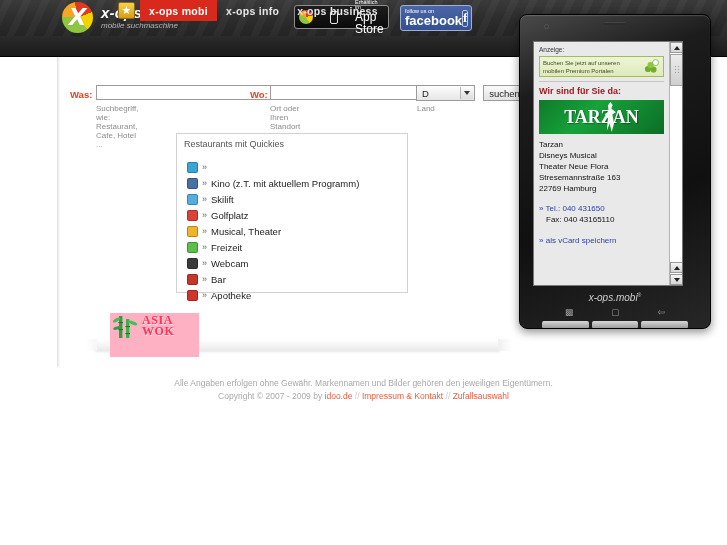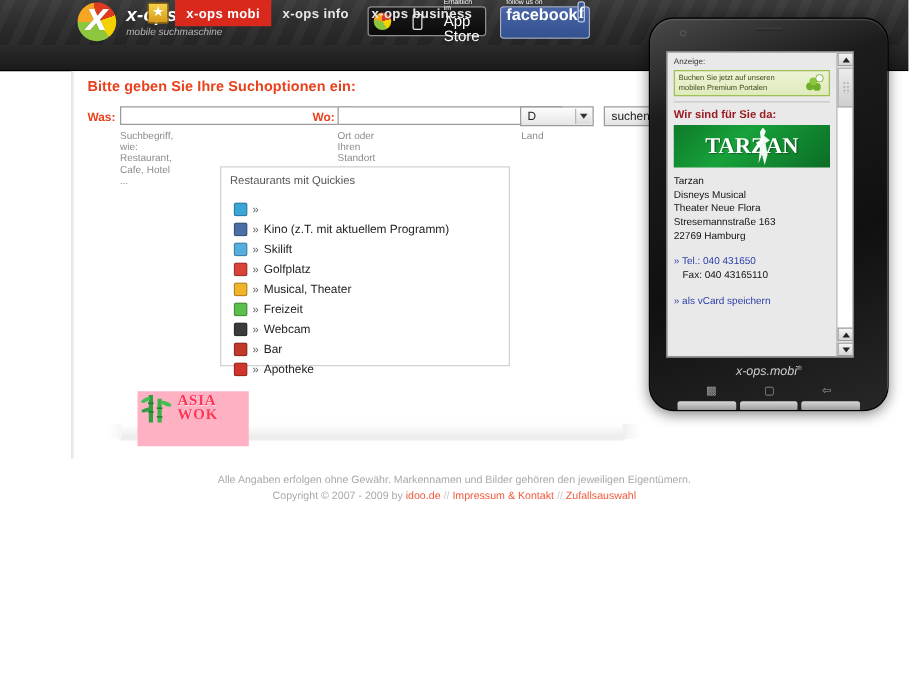--- a/index.html
+++ b/index.html
@@ -87,21 +87,20 @@
   }
   .badge-appstore .lbl { color: #fff; line-height: 1.0; }
   .badge-appstore .lbl .s1 { font-size: 5.5px; display: block; }
   .badge-appstore .lbl .s2 { font-size: 12px; display: block; margin-top: 0px; }
 
   .badge-facebook {
     left: 400px; width: 72px;
     background: linear-gradient(180deg,#4a66a8,#33508f);
     border: 1px solid #9fb0d4; padding: 12px 4px;
     justify-content: space-between;
-    align-items: flex-end;
   }
   .badge-facebook .fb-txt { color: #fff; line-height: 1.0; }
   .badge-facebook .fb-txt .s1 { font-size: 5.5px; display: block; }
   .badge-facebook .fb-txt .s2 { font-size: 13px; font-weight: bold; display: block; }
   .badge-facebook .fb-f {
     width: 17px; height: 17px; background: #3b5998;
     border: 1px solid #b9c6de; border-radius: 2px;
     color: #fff; font-weight: bold; font-size: 13px;
     display: flex; align-items: center; justify-content: center;
     font-family: "Liberation Serif", serif;
@@ -272,21 +271,21 @@
   .footer .line1 { font-size: 8.5px; color: #a9a9a9; }
   .footer .line2 { font-size: 8.5px; color: #a9a9a9; margin-top: 3px; }
   .footer .line2 a { color: #f05a3c; text-decoration: none; cursor: pointer; }
   .footer .line2 .sep { color: #c9c9c9; }
   .footer .line2 .lnk-red { color: #f05a3c; cursor: pointer; }
 
   
   .phone {
     position: absolute; left: 519px; top: 14px;
     width: 192px; height: 315px;
-    border-radius: 20px;
+    border-radius: 8px;
     background: linear-gradient(160deg,#4a4a4a 0%,#1c1c1c 22%,#101010 60%,#272727 100%);
     box-shadow: 0 3px 10px rgba(0,0,0,.45), inset 0 1px 1px rgba(255,255,255,.18);
     border: 1px solid #000;
     overflow: hidden;
   }
   .phone .speaker {
     position: absolute; left: 50%; top: 7px; transform: translateX(-50%);
     width: 22px; height: 3px; border-radius: 2px;
     background: #2c2c2c; border-top: 1px solid #454545;
   }
@@ -437,21 +436,20 @@
   <div class="nav-star">★</div>
   <div class="nav-items">
     <div class="nav-item active">x-ops mobi</div>
     <div class="nav-item">x-ops info</div>
     <div class="nav-item">x-ops business</div>
   </div>
 
   <div class="content-panel"></div>
   <div class="panel-edge"></div>
 
-  <div class="headline">Bitte geben Sie Ihre Suchoptionen ein:</div>
 
   <div class="form-row">
     <div class="lbl-was">Was:</div>
     <input class="inp inp-was" type="text" value="" style="">
     <div class="hint hint-was">Suchbegriff, wie: Restaurant, Cafe, Hotel ...</div>
 
     <div class="lbl-wo">Wo:</div>
     <input class="inp inp-wo" type="text" value="" style="">
     <div class="hint hint-wo">Ort oder Ihren Standort (PLZ Ort Str. Nr.)</div>
 

